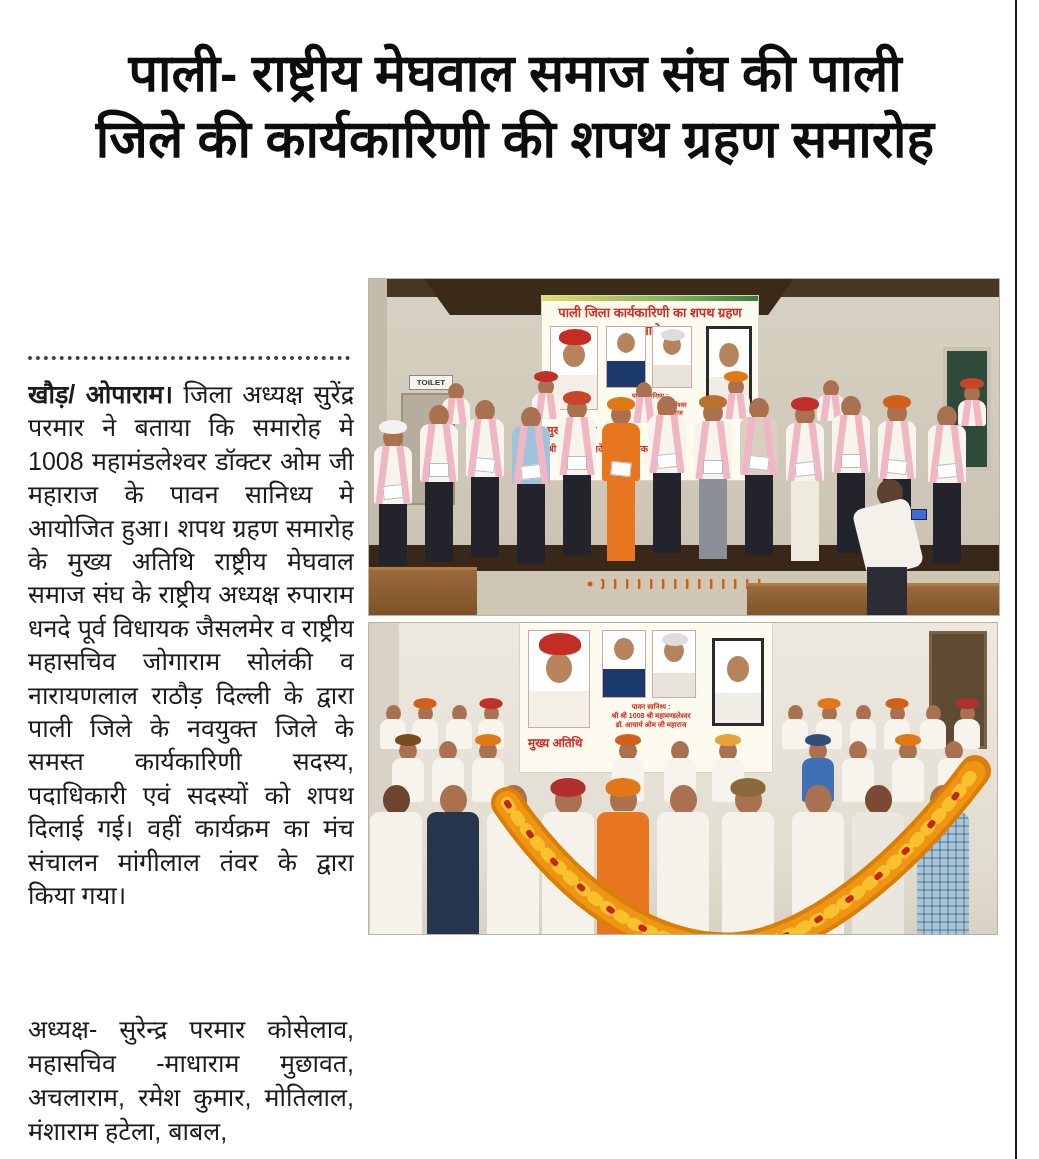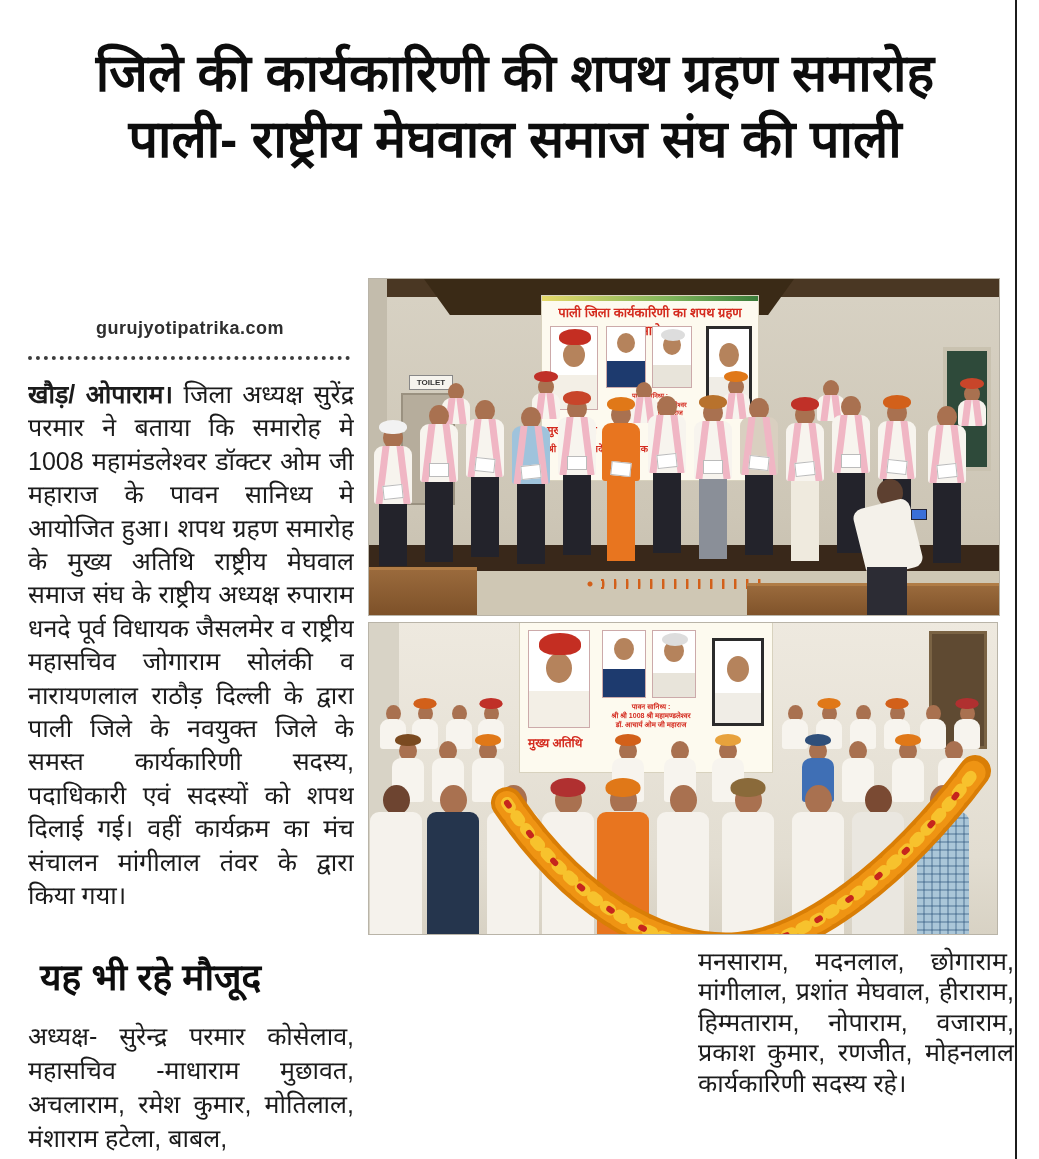--- a/index.html
+++ b/index.html
@@ -26,21 +26,21 @@
   .masthead-url { position:absolute; left:28px; top:318px; width:324px; text-align:center;
                   font-size:18px; font-weight:700; color:#2e2e2e; letter-spacing:.5px; }
   .dotline { position:absolute; left:28px; top:356px; width:322px; border-top:4px dotted #3c3c3c; }
   .body-text { position:absolute; left:28px; top:378px; width:326px; height:568px; overflow:hidden;
                font-size:25px; line-height:33.4px; text-align:justify; color:#1b1b1b; }
   .body-text .lead { font-weight:700; }
 
   .subhead2 { position:absolute; left:40px; top:950px; width:320px;
               font-size:37px; font-weight:700; color:#0d0d0d; }
   .names { position:absolute; font-size:25px; line-height:34px; text-align:justify; color:#1b1b1b; }
-  .names-1 { left:28px; top:1012px; width:326px;margin-top:7px; }
+  .names-1 { left:28px; top:1012px; width:326px; }
   .names-2 { left:360px; top:946px; width:332px; line-height:30.4px; }
   .names-3 { left:698px; top:946px; width:316px; line-height:30.4px; }
 
   
   .photo { position:absolute; overflow:hidden; border:1px solid #b9b4a8; }
   .photo1 { left:368px; top:278px; width:632px; height:338px;
             background:linear-gradient(#d8d2c4, #cdc6b6 70%, #c6beae); }
   .photo2 { left:368px; top:622px; width:630px; height:313px;
             background:linear-gradient(#eee9df, #e2ddd1 75%, #d8d2c4); }
 
@@ -75,32 +75,29 @@
   .door2 { position:absolute; left:560px; top:8px; width:58px; height:118px; background:#5f4a32; border:3px solid #7a6344; }
 </style>
 </head>
 <body>
 
 <div class="page">
 
   <div class="page-rule"></div>
 
   <div class="headline">
+    <div>पाली- राष्ट्रीय मेघवाल समाज संघ की पाली</div>
     <div>जिले की कार्यकारिणी की शपथ ग्रहण समारोह</div>
-    <div>पाली- राष्ट्रीय मेघवाल समाज संघ की पाली</div>
   </div>
 
-  <div class="masthead-url">gurujyotipatrika.com</div>
   <div class="dotline"></div>
 
   <div class="body-text"><span class="lead">खौड़/ ओपाराम।</span><span> जिला अध्यक्ष सुरेंद्र परमार ने बताया कि समारोह मे 1008 महामंडलेश्वर डॉक्टर ओम जी महाराज के पावन सानिध्य मे आयोजित हुआ। शपथ ग्रहण समारोह के मुख्य अतिथि राष्ट्रीय मेघवाल समाज संघ के राष्ट्रीय अध्यक्ष रुपाराम धनदे पूर्व विधायक जैसलमेर व राष्ट्रीय महासचिव जोगाराम सोलंकी व नारायणलाल राठौड़ दिल्ली के द्वारा पाली जिले के नवयुक्त जिले के समस्त कार्यकारिणी सदस्य, पदाधिकारी एवं सदस्यों को शपथ दिलाई गई। वहीं कार्यक्रम का मंच संचालन मांगीलाल तंवर के द्वारा किया गया।</span></div>
 
-  <div class="subhead2">यह भी रहे मौजूद</div>
   <div class="names names-1">अध्यक्ष- सुरेन्द्र परमार कोसेलाव, महासचिव -माधाराम मुछावत, अचलाराम, रमेश कुमार, मोतिलाल, मंशाराम हटेला, बाबल,</div>
-  <div class="names names-3">मनसाराम, मदनलाल, छोगाराम, मांगीलाल, प्रशांत मेघवाल, हीराराम, हिम्मताराम, नोपाराम, वजाराम, प्रकाश कुमार, रणजीत, मोहनलाल कार्यकारिणी सदस्य रहे।</div>
 
   <div class="photo photo1">
     <div class="ceiling"></div>
     <div class="ceiling2"></div>
     <div class="wall-edge"></div>
     <div class="door1"></div>
     <div class="toilet-sign">TOILET</div>
     <div class="board"></div>
 
     <div class="banner" style="left:172px; top:16px; width:218px; height:186px;">

